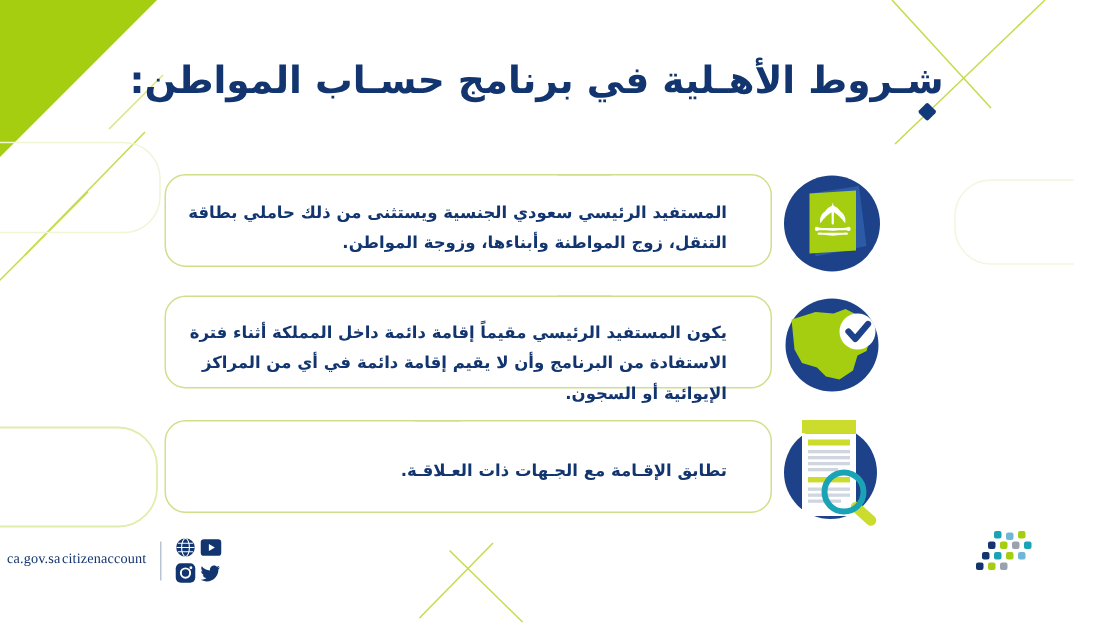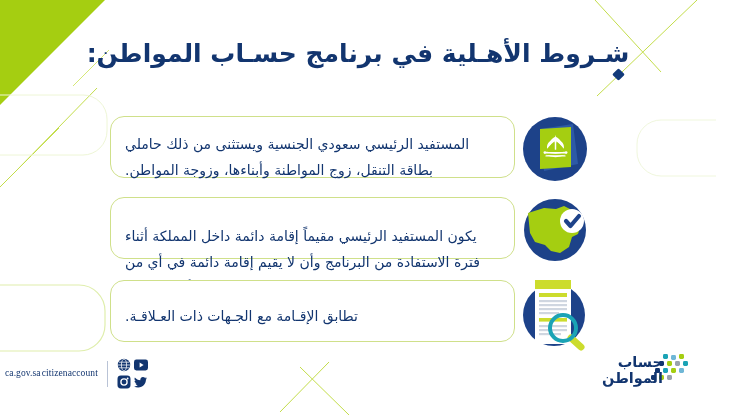--- a/index.html
+++ b/index.html
@@ -31,24 +31,25 @@
   .card{
     position:absolute;
     border:1px solid #cfe08a;
     border-radius:14px;
     box-sizing:border-box;
     background:#ffffff;
   }
   .card-body{
     position:absolute;
     color:#12356f;
-    font-size:14px;
+    font-size:11px;
     line-height:1.85;
-    text-align:left;
+    text-align:right;
     direction:rtl;
+    font-weight:bold;
   }
   .badge{
     position:absolute;
     background:#a5ce11;
     color:#12356f;
     font-size:11px;
     font-weight:bold;
     padding:3px 10px 4px 10px;
     border-radius:2px;
     direction:rtl;
@@ -134,21 +135,21 @@
         <rect x="-11" y="10" width="22" height="1.5" rx="0.75"></rect>
         <path d="M-11,9.6 q11,5 22,0 q-11,2.5 -22,0 Z"></path>
         <circle cx="-11.5" cy="7.2" r="1.5"></circle>
         <circle cx="11.5" cy="7.2" r="1.5"></circle>
       </g>
     </svg>
   </div>
 
   <div class="card" style="left:133px;top:197px;width:405px;height:62px;"></div>
   <div class="badge-line" style="left:395px;top:197px;width:36px;"></div>
-  <div class="card-body" style="left:148px;top:224px;width:360px;">يكون المستفيد الرئيسي مقيماً إقامة دائمة داخل المملكة أثناء فترة الاستفادة من البرنامج وأن لا يقيم إقامة دائمة في أي من المراكز الإيوائية أو السجون.</div>
+  <div class="card-body" style="left:148px;top:212px;width:360px;">يكون المستفيد الرئيسي مقيماً إقامة دائمة داخل المملكة أثناء فترة الاستفادة من البرنامج وأن لا يقيم إقامة دائمة في أي من المراكز الإيوائية أو السجون.</div>
   <div class="icon-wrap" style="left:541px;top:193px;width:74px;height:74px;">
     <svg width="74" height="74" viewBox="0 0 74 74">
       <circle cx="37" cy="37" r="31" fill="#1d4289"></circle>
       <path d="M10,20 L26,15 L38,16 L46,13 L58,19 L63,31 L60,41 L54,44 L51,54 L42,60 L33,58 L27,52 L17,49 L12,40 Z" fill="#a5ce11"></path>
       <circle cx="54" cy="28" r="12" fill="#ffffff"></circle>
       <path d="M48,28 l4.5,5 l8.5,-10" fill="none" stroke="#1d4289" stroke-width="4.2" stroke-linecap="round" stroke-linejoin="round"></path>
     </svg>
   </div>
 
   <div class="card" style="left:133px;top:280px;width:405px;height:62px;"></div>
@@ -220,19 +221,15 @@
         <rect x="86" y="9" width="5" height="5" rx="1.4" fill="#1aa3b5"></rect>
         <rect x="58" y="16" width="5" height="5" rx="1.4" fill="#12356f"></rect>
         <rect x="66" y="16" width="5" height="5" rx="1.4" fill="#1aa3b5"></rect>
         <rect x="74" y="16" width="5" height="5" rx="1.4" fill="#a5ce11"></rect>
         <rect x="82" y="16" width="5" height="5" rx="1.4" fill="#6fb7d6"></rect>
         <rect x="54" y="23" width="5" height="5" rx="1.4" fill="#12356f"></rect>
         <rect x="62" y="23" width="5" height="5" rx="1.4" fill="#a5ce11"></rect>
         <rect x="70" y="23" width="5" height="5" rx="1.4" fill="#9aa3ad"></rect>
       </g>
     </svg>
-    <div class="logo-text">
-      <b>حساب</b>
-      <b>المواطن</b>
-    </div>
   </div>
 
 </div>
 
 </body></html>

